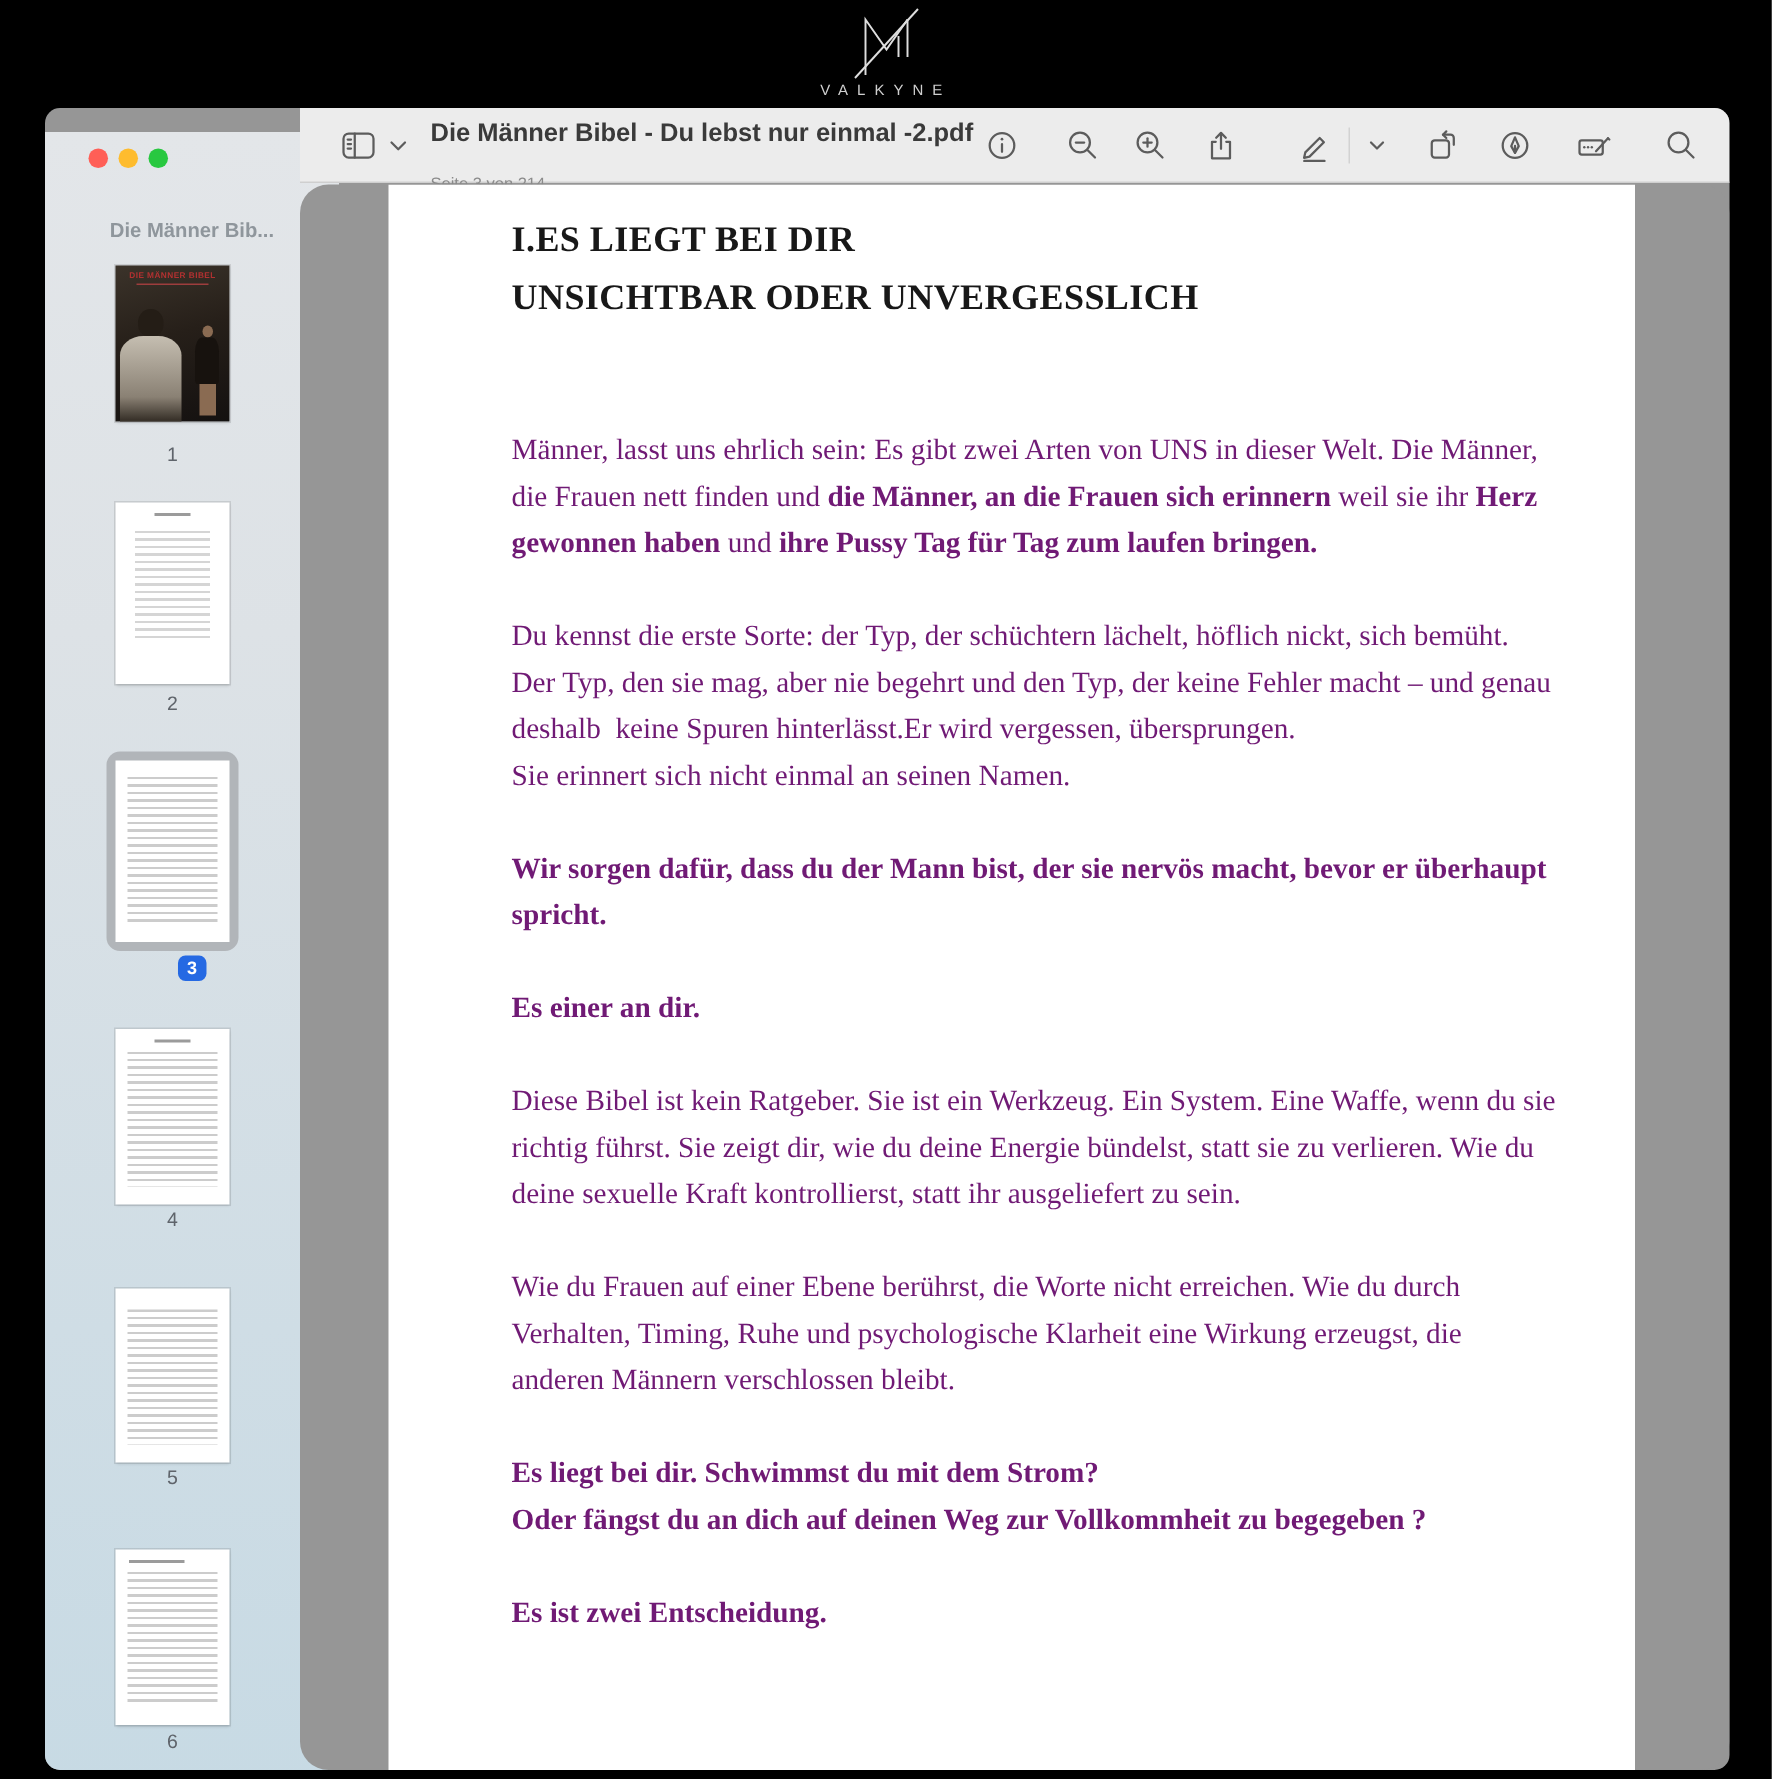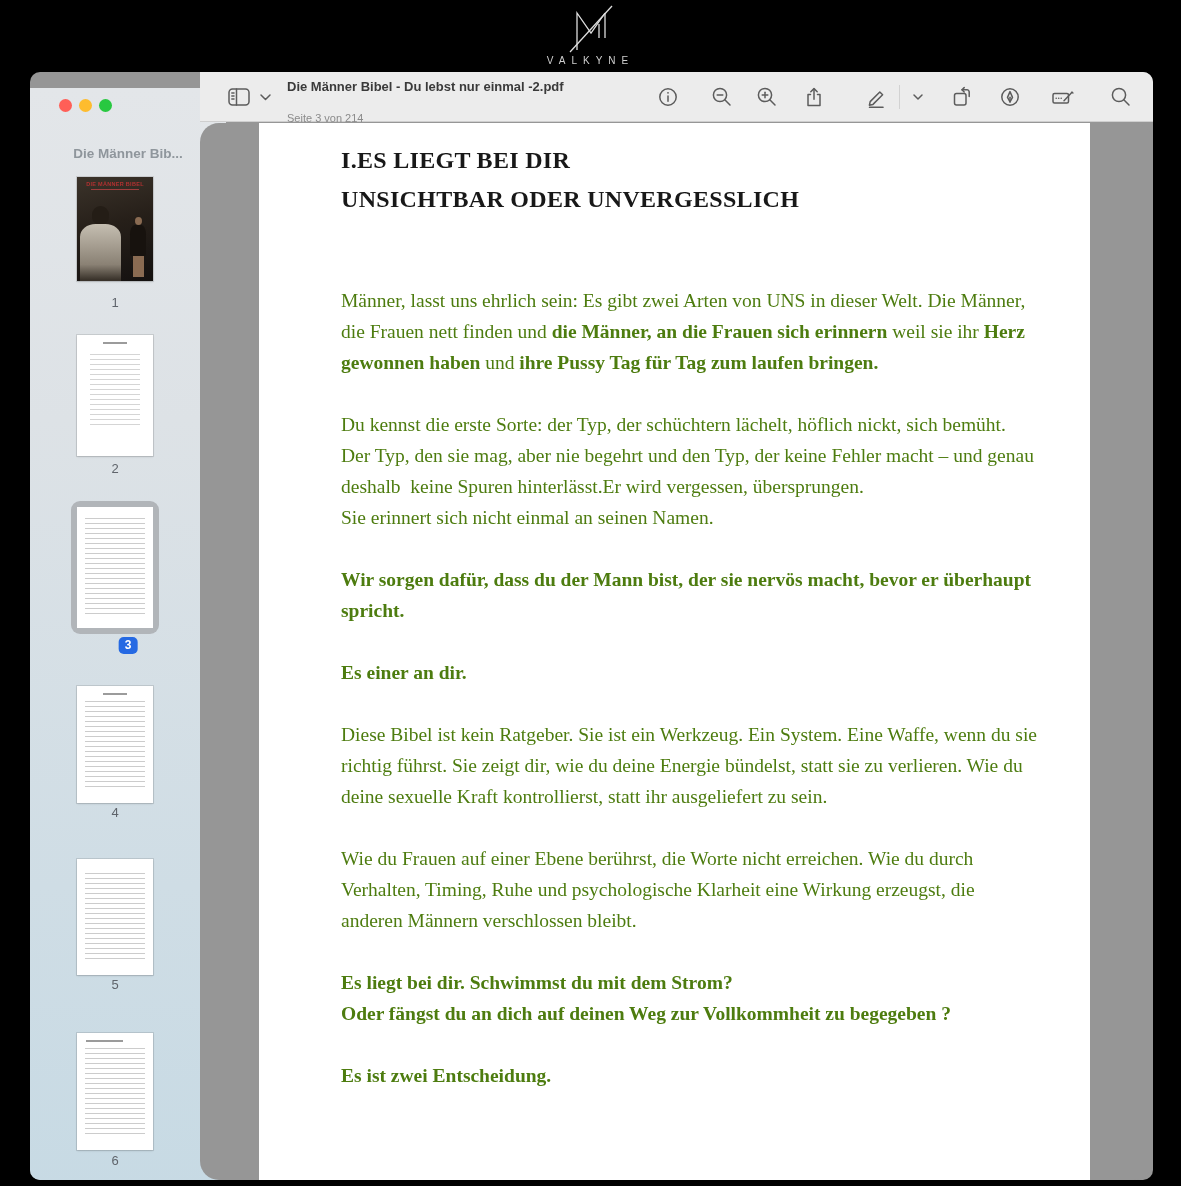--- a/index.html
+++ b/index.html
@@ -57,30 +57,30 @@
 
   
   .main { position:absolute; left:170px; top:0; right:0; bottom:0; }
   .toolbar { position:absolute; left:0; right:0; top:0; height:50px;
              background:#ececec; border-bottom:1px solid #cfcfcf; }
   .tb-btn { position:absolute; top:12px; width:26px; height:26px; background:none; border:none;
             display:flex; align-items:center; justify-content:center; padding:0; }
   .tb-btn svg { stroke:#5c5c5c; fill:none; stroke-width:1.5; stroke-linecap:round; stroke-linejoin:round; }
   .tb-divider { position:absolute; top:13px; left:699px; width:1px; height:24px; background:#d2d2d2; }
   .tb-titlebox { position:absolute; left:87px; top:7px; }
-  .tb-title { font-size:13px; font-weight:700; color:#3a3a3a; white-space:nowrap; }
+  .tb-title { font-size:17px; font-weight:700; color:#3a3a3a; white-space:nowrap; }
   .tb-sub { font-size:11px; color:#8b8b8b; margin-top:18px; }
 
   
   .docarea { position:absolute; left:0; right:0; top:51px; bottom:0; background:#969696; overflow:hidden;border-radius:19px; }
   .page { position:absolute; left:59px; top:0; width:831px; height:1200px; background:#fff;
           padding:18px 53px 0 82px; }
   .doc-head { font-family:"Liberation Serif", serif; font-weight:700; font-size:24px;
               line-height:39px; color:#181818; letter-spacing:.3px; margin-bottom:66px; }
-  .doc-body { font-family:"Liberation Serif", serif; font-size:19.5px; line-height:31px; color:#4d7c0f; }
+  .doc-body { font-family:"Liberation Serif", serif; font-size:19.5px; line-height:31px; color:#701a75; }
   .doc-body p { margin:0 0 31px; white-space:pre-wrap; }
   .doc-body .b { font-weight:700; }
 </style>
 </head>
 <body>
 
 <div class="brand">
   <svg width="56" height="50" viewBox="0 0 56 50">
     <g stroke="#dedede" stroke-width="1.3" fill="none">
       <path d="M14 46 L14 9 L28 29 L42 9"></path>

